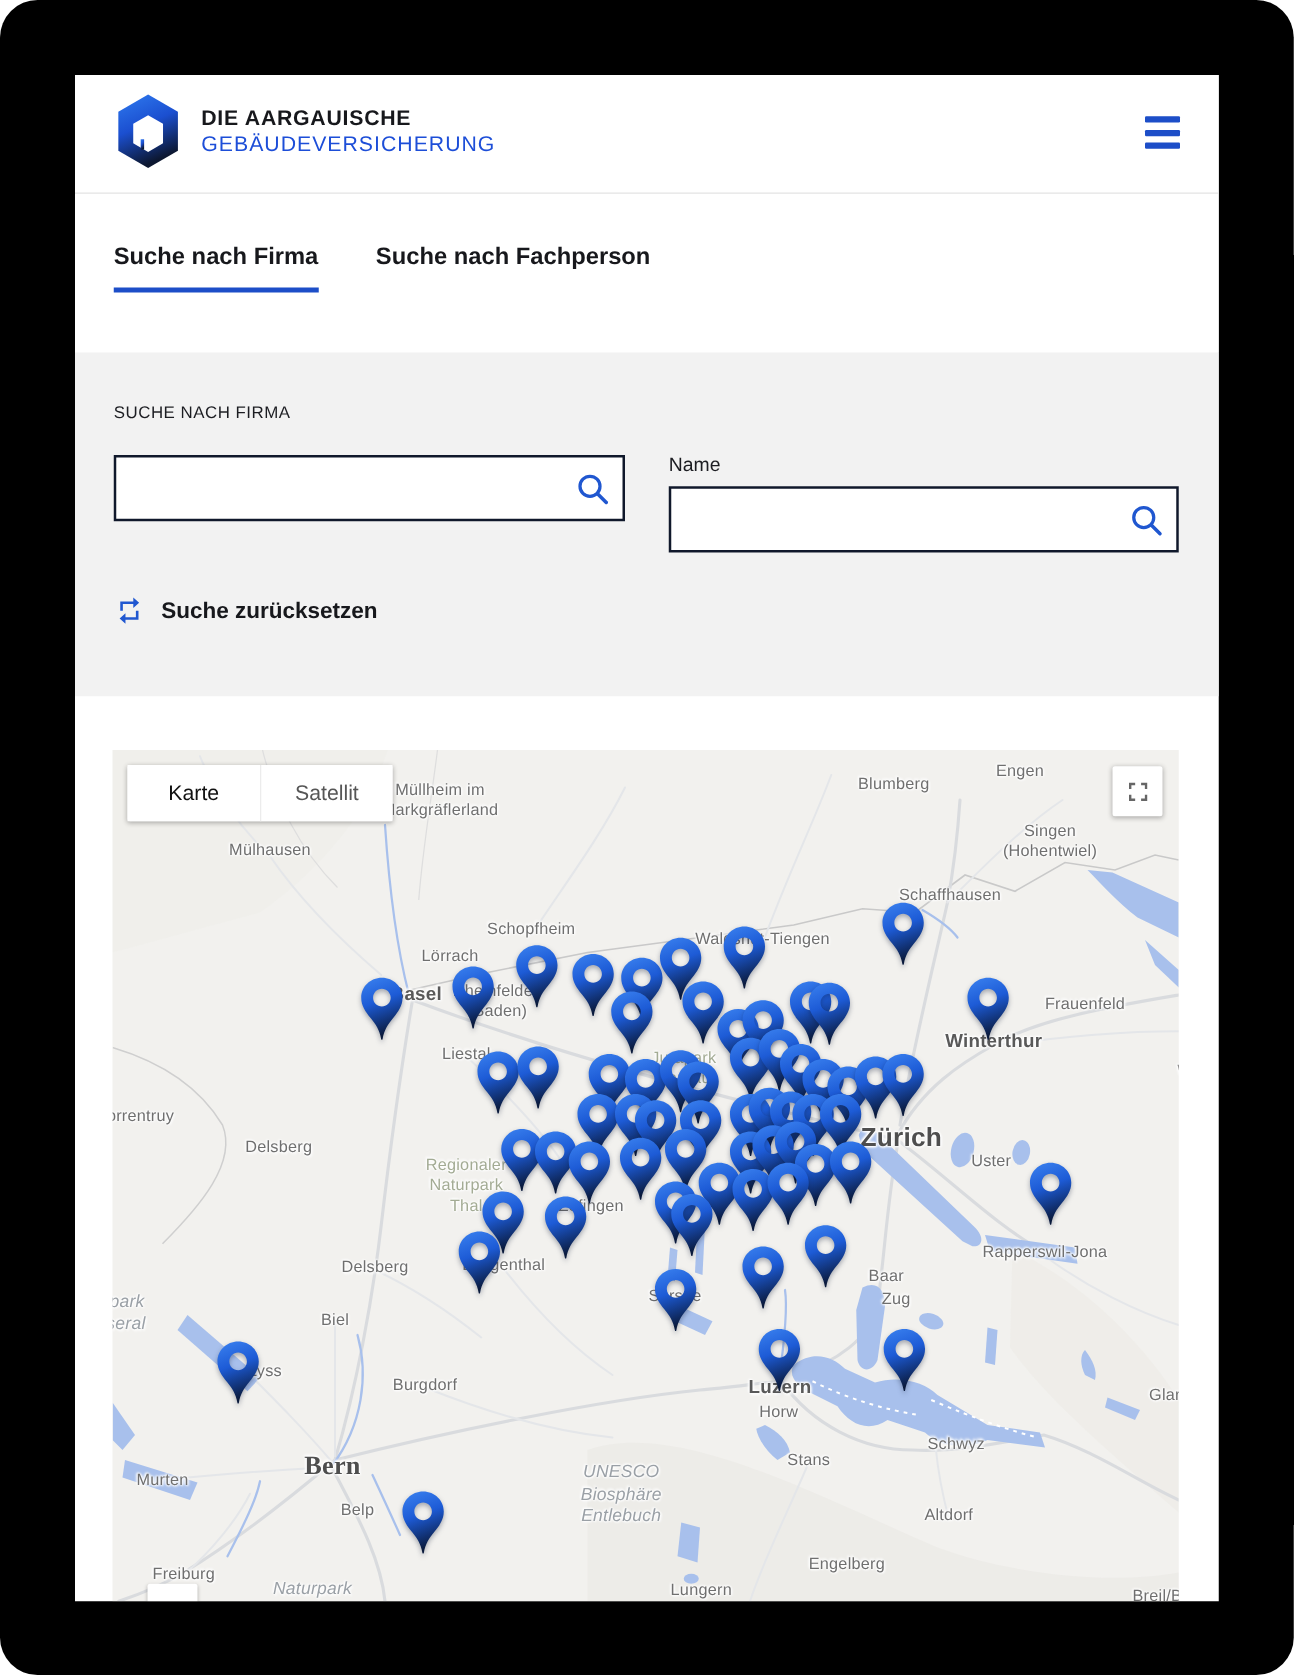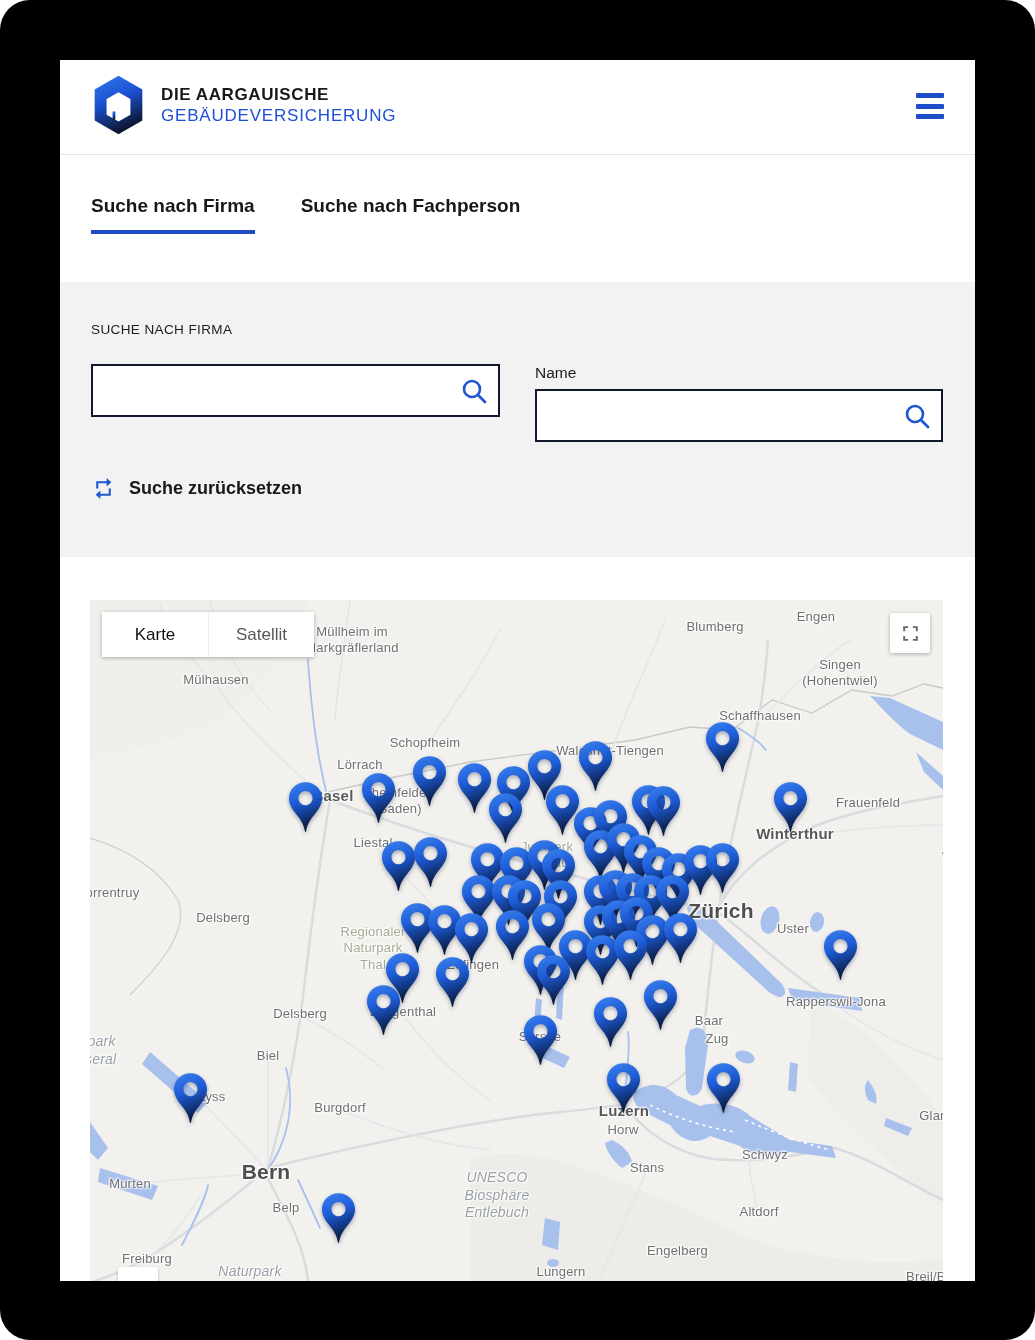--- a/index.html
+++ b/index.html
@@ -238,21 +238,21 @@
 Thal</div>
           <div class="mlabel" style="left: 210px; top: 414px;">Delsberg</div>
           <div class="mlabel" style="left: 383px; top: 365px;">Zofingen</div>
           <div class="mlabel" style="left: 313px; top: 412px;">Langenthal</div>
           <div class="mlabel park-italic" style="left: -6px; top: 450px;">Naturpark
 Chasseral</div>
           <div class="mlabel" style="left: 178px; top: 456px;">Biel</div>
           <div class="mlabel" style="left: 122px; top: 497px;">Lyss</div>
           <div class="mlabel" style="left: 250px; top: 508px;">Burgdorf</div>
           <div class="mlabel" style="left: 40px; top: 584px;">Murten</div>
-          <div class="mlabel city-lg" style="left: 176px; top: 572px;">Bern</div>
+          <div class="mlabel city-lg" style="left: 176px; top: 572px; font-family: Liberation Serif, serif;">Bern</div>
           <div class="mlabel" style="left: 196px; top: 608px;">Belp</div>
           <div class="mlabel" style="left: 57px; top: 659px;">Freiburg</div>
           <div class="mlabel park-italic" style="left: 160px; top: 680px;">Naturpark
 Gantrisch</div>
           <div class="mlabel park-italic" style="left: 407px; top: 595px;">UNESCO
 Biosphäre
 Entlebuch</div>
           <div class="mlabel" style="left: 450px; top: 437px;">Sursee</div>
           <div class="mlabel town" style="left: 534px; top: 511px;">Luzern</div>
           <div class="mlabel" style="left: 533px; top: 530px;">Horw</div>

